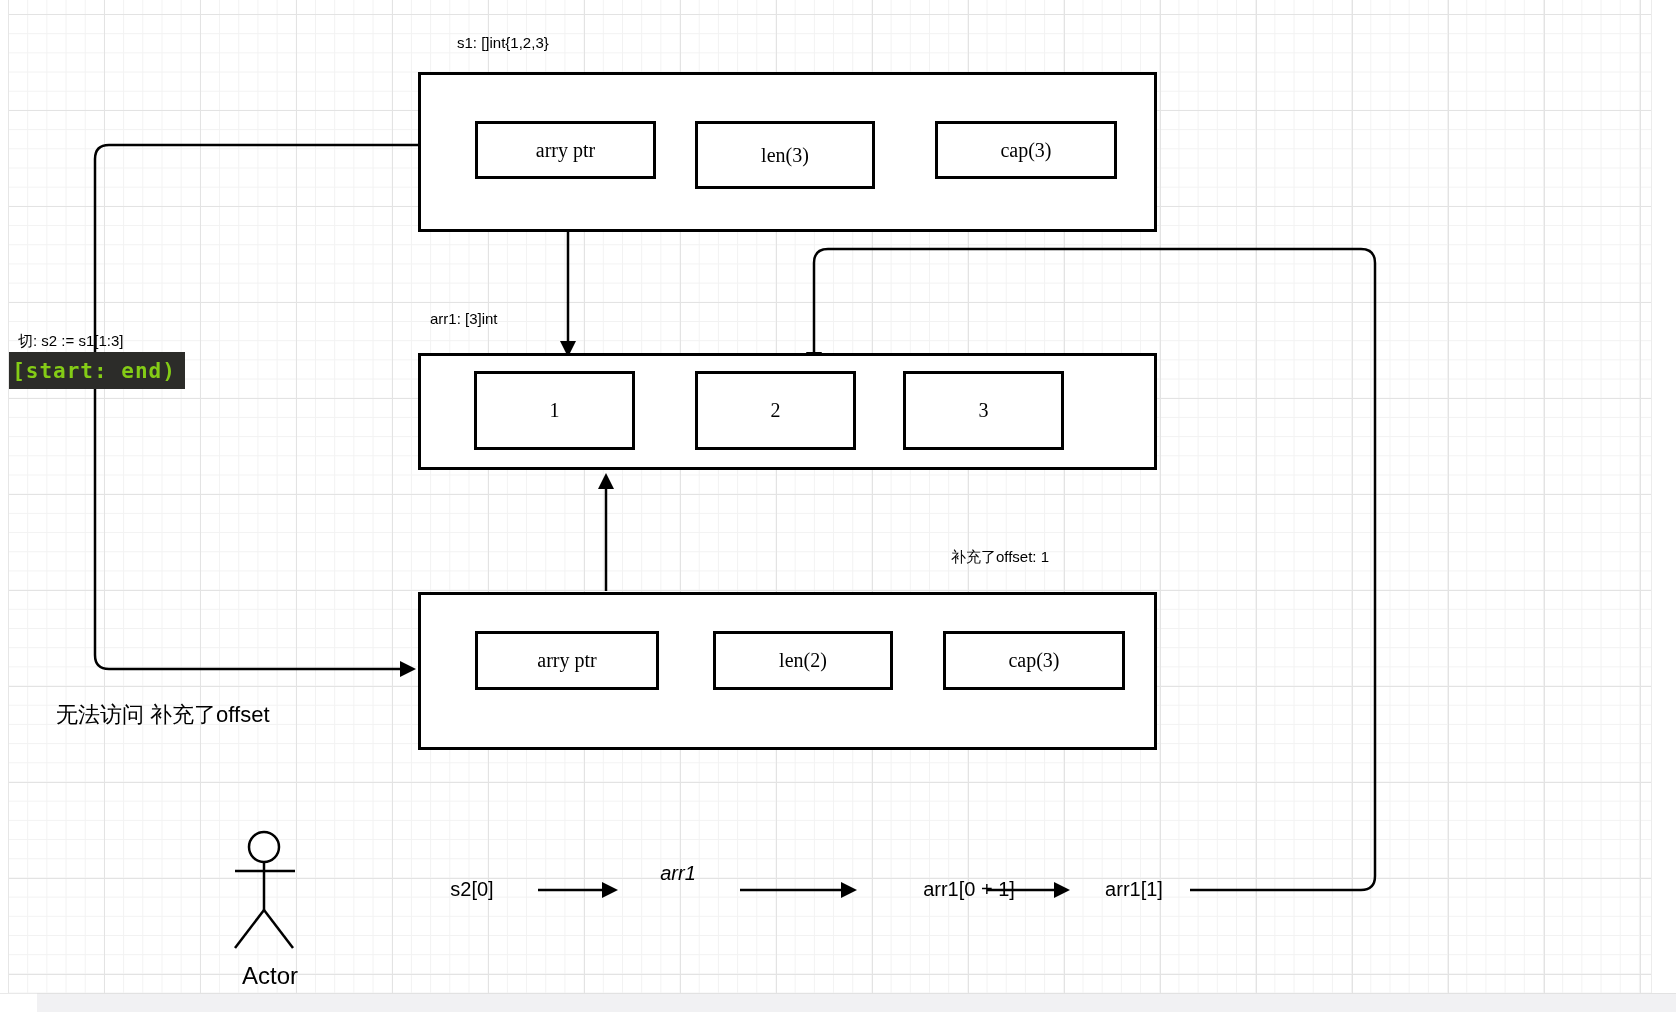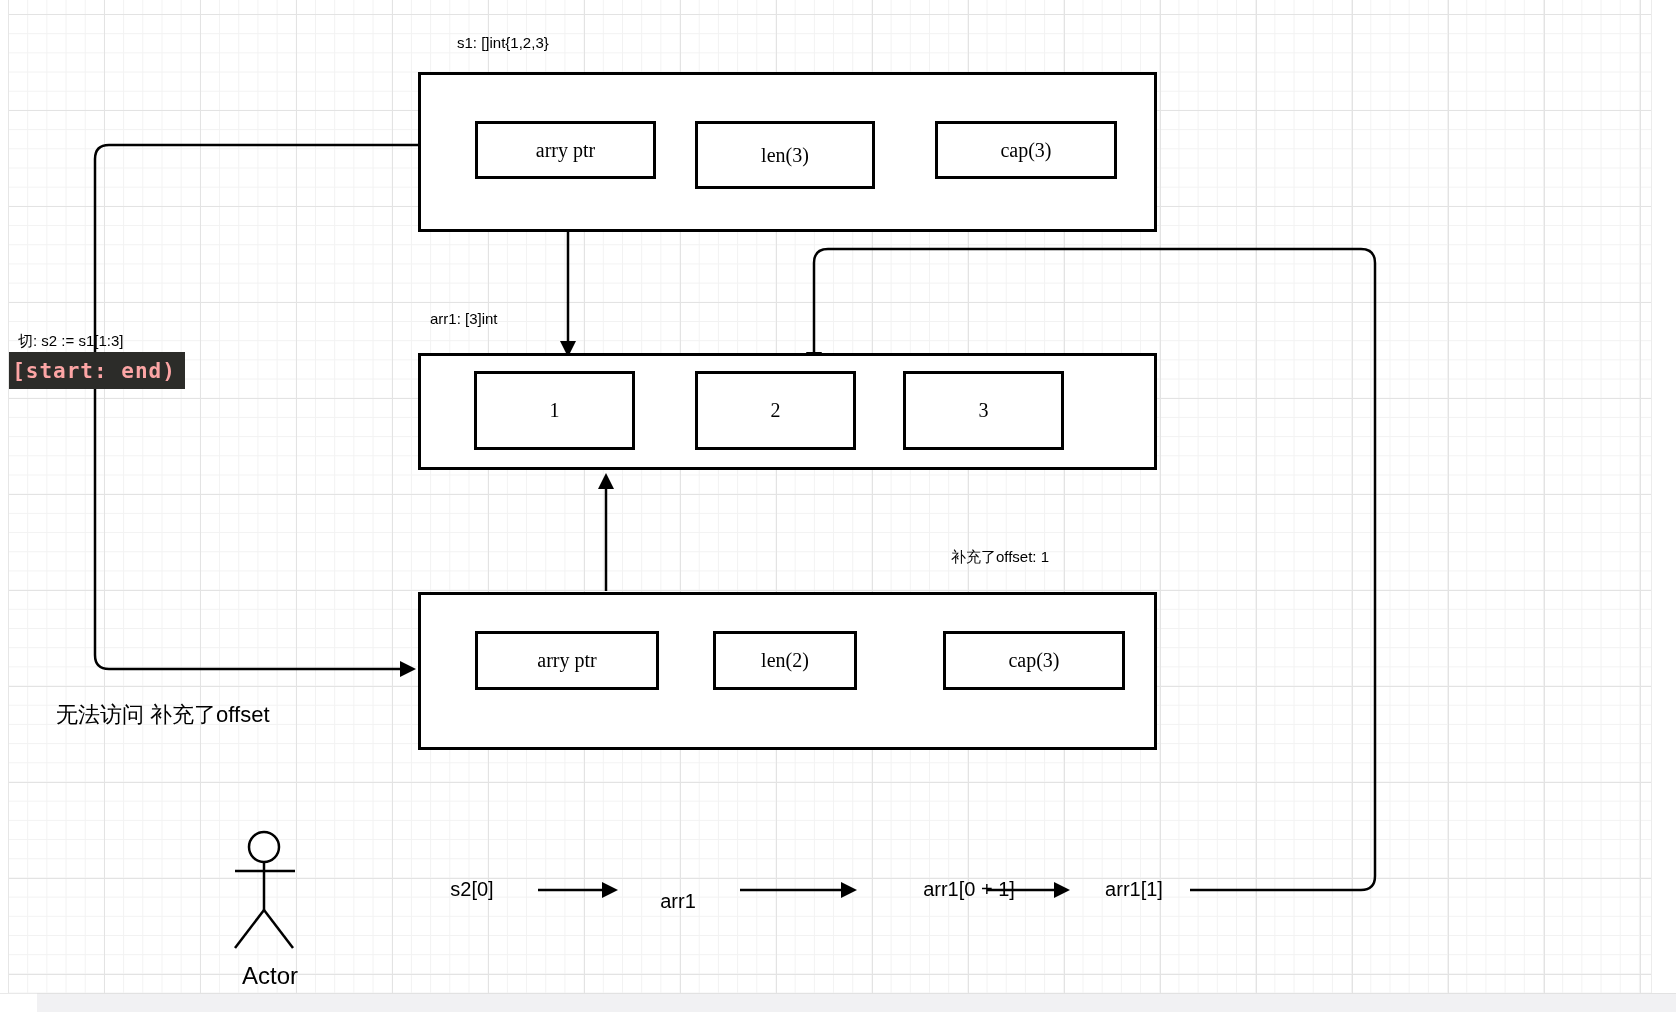--- a/index.html
+++ b/index.html
@@ -109,37 +109,37 @@
     </div>
   <div class="node" style="left:903px;top:371px;width:161px;height:79px;">
       <span>3</span>
     </div>
 
   <div class="lbl" style="left:900px;top:548px;width:200px;text-align:center;">补充了offset: 1</div>
   <div class="container-box" style="left:418px;top:592px;width:739px;height:158px;"></div>
   <div class="node" style="left:475px;top:631px;width:184px;height:59px;">
       <span>arry ptr</span>
     </div>
-  <div class="node" style="left:713px;top:631px;width:144px;height:59px;">
+  <div class="node" style="left:713px;top:631px;width:180px;height:59px;">
       <span>len(2)</span>
     </div>
   <div class="node" style="left:943px;top:631px;width:182px;height:59px;">
       <span>cap(3)</span>
     </div>
 
   <div class="lbl" style="left:10px;top:332px;margin-left:8px;">切: s2 := s1[1:3]</div>
-  <div class="chip" style="left:3px;top:352px;width:182px;height:37px;background:#2c2c29;color:#fca5a5;">
+  <div class="chip" style="left:3px;top:352px;width:182px;height:37px;background:#2c2c29;color:#84cc16;">
     <span>[start: end)</span>
   </div>
   <div class="lbl lbl-cn" style="left:56px;top:700px;">无法访问 补充了offset</div>
 
   <div class="lbl" style="left:270px;top:962px;transform:translateX(-50%);font-size:24px;">Actor</div>
 
   <div class="seq" style="left:472px;top:878px;">s2[0]</div>
-  <div class="seq" style="left:678px;top:890px;">arr1</div>
+  <div class="seq" style="left:678px;top:862px;font-style:italic;">arr1</div>
   <div class="seq" style="left:969px;top:878px;">arr1[0 + 1]</div>
   <div class="seq" style="left:1134px;top:878px;">arr1[1]</div>
 
   <div class="side-strip"></div>
   <div class="right-strip"></div>
   <div class="scroll-corner"></div>
   <div class="scroll-track"></div>
 
 </div>
 

